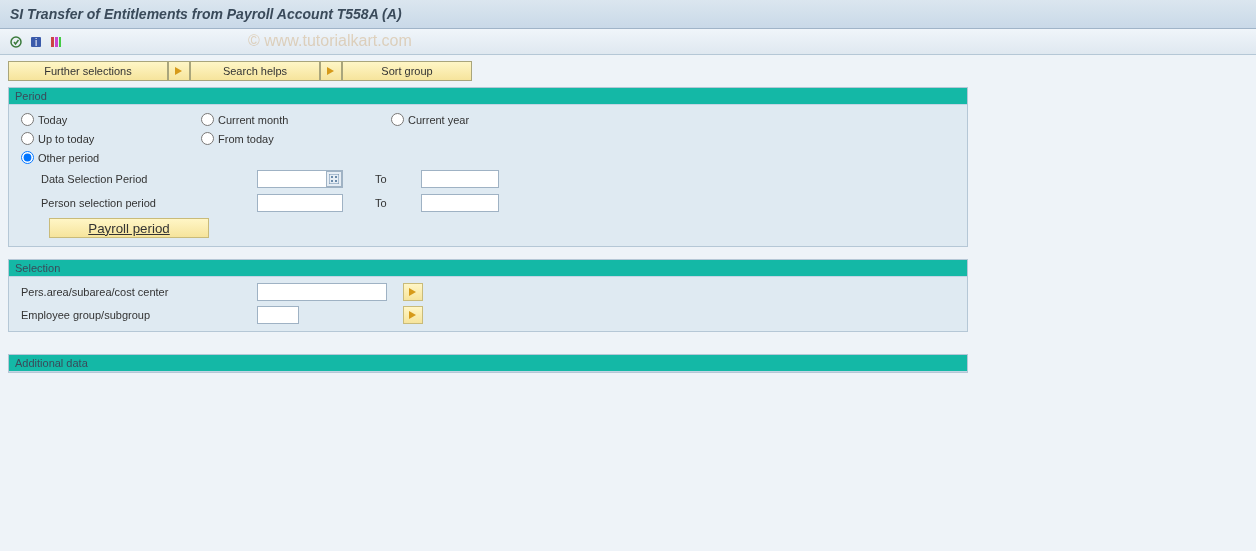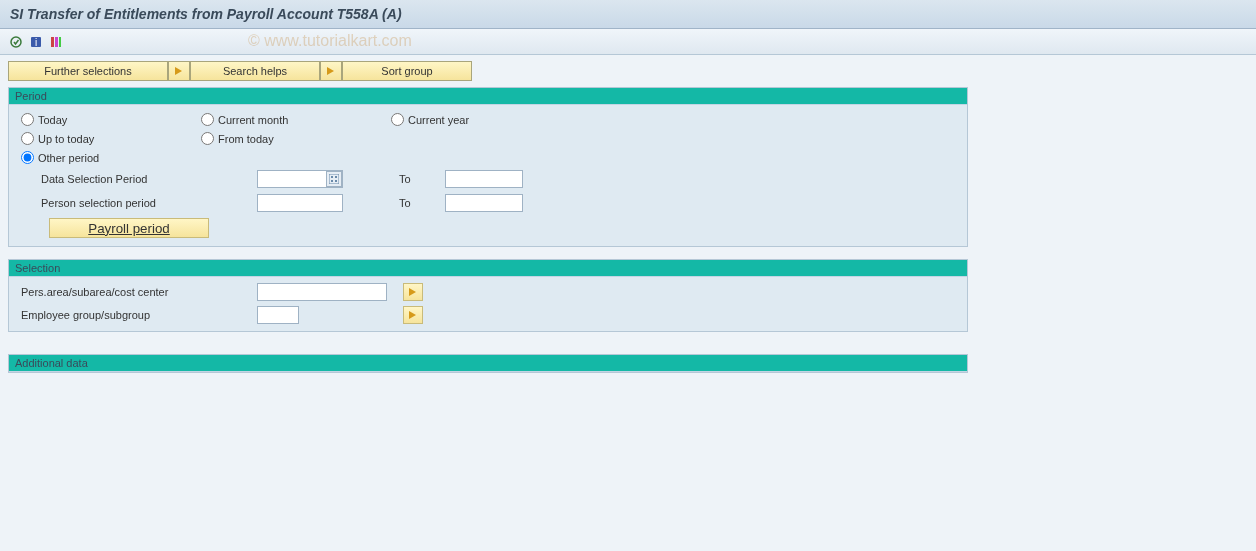--- a/index.html
+++ b/index.html
@@ -103,21 +103,21 @@
       border: 1px solid #9fb2c4;
       background: #fff;
       padding: 0 2px;
       font-size: 11px;
     }
     .w-short { width: 30px; }
     .w-tiny { width: 22px; }
     .w-med { width: 78px; }
     .w-medplus { width: 86px; }
     .w-long { width: 130px; }
-    .to-label { width: 30px; text-align: left; margin-left: 40px; color: #333; }
+    .to-label { width: 30px; text-align: left; margin-left: 16px; color: #333; }
     .f4-wrap { position: relative; display: inline-flex; }
     .f4-btn {
       position: absolute;
       right: 1px; top: 1px;
       width: 16px; height: 16px;
       border: 1px solid #9fb2c4;
       background: #e6edf4;
       display: flex; align-items: center; justify-content: center;
       font-size: 9px; color: #4a6a8a;
       cursor: pointer;

